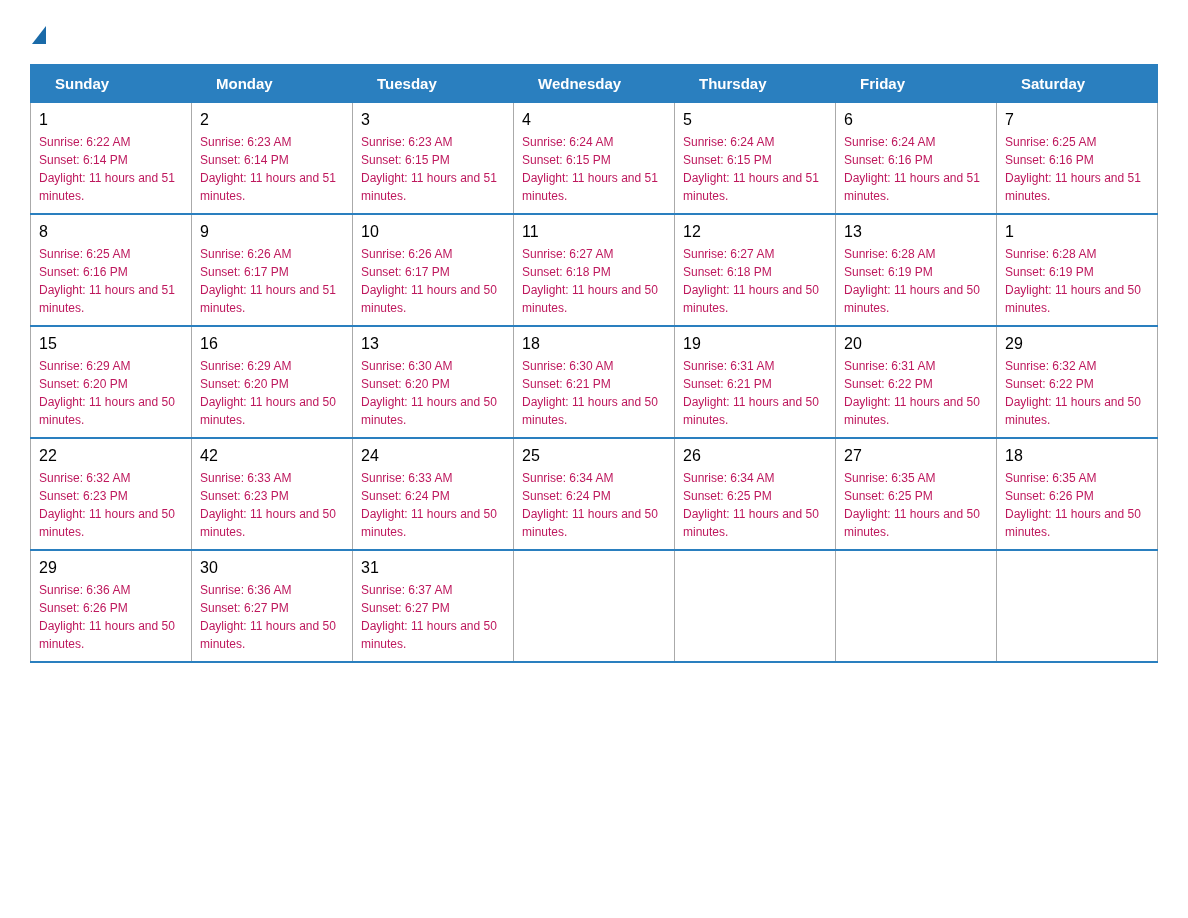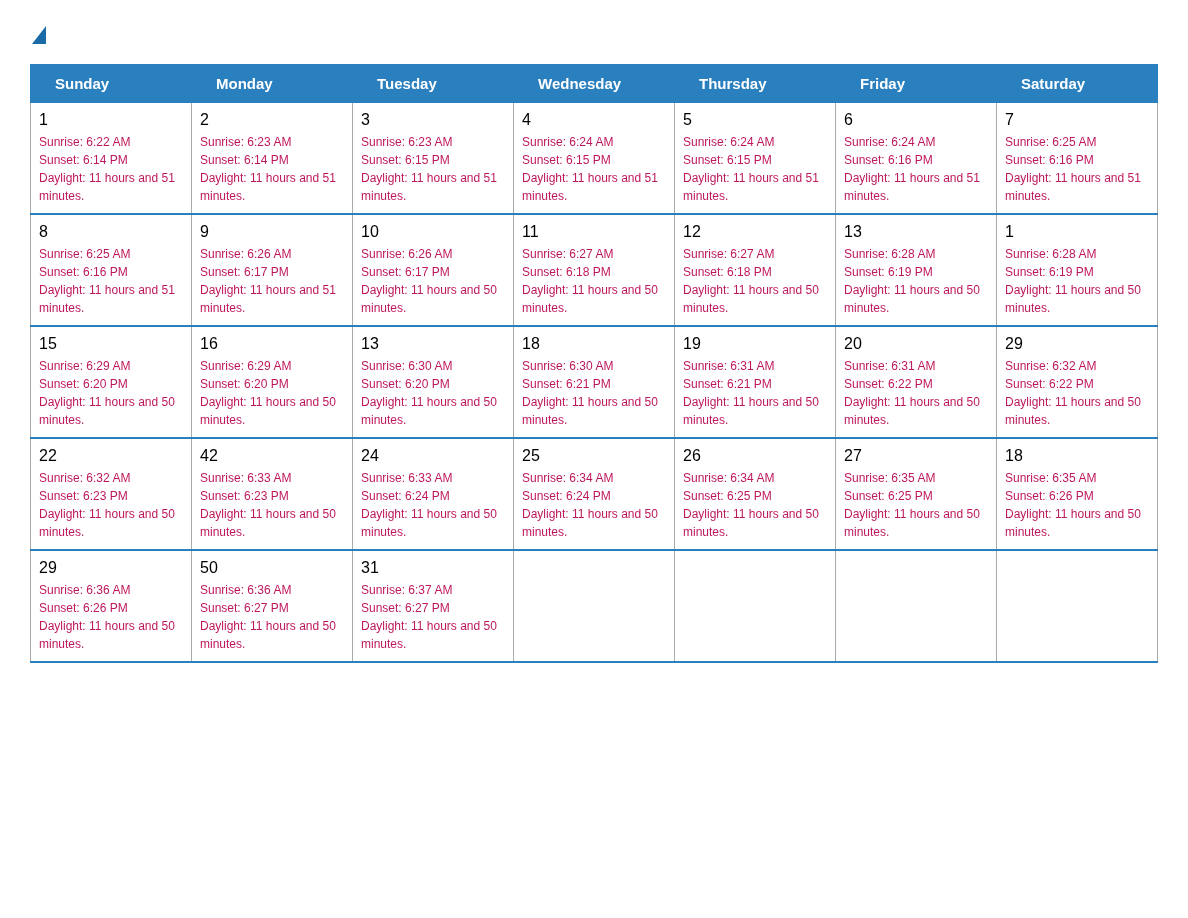--- a/index.html
+++ b/index.html
@@ -243,21 +243,21 @@
           <span class="day-number">18</span>
         <div class="day-detail">Sunrise: 6:35 AM<br>Sunset: 6:26 PM<br>Daylight: 11 hours and 50 minutes.</div>
         </td>
       </tr>
       <tr>
         <td>
           <span class="day-number">29</span>
         <div class="day-detail">Sunrise: 6:36 AM<br>Sunset: 6:26 PM<br>Daylight: 11 hours and 50 minutes.</div>
         </td>
         <td>
-          <span class="day-number">50</span>
+          <span class="day-number">30</span>
         <div class="day-detail">Sunrise: 6:36 AM<br>Sunset: 6:27 PM<br>Daylight: 11 hours and 50 minutes.</div>
         </td>
         <td>
           <span class="day-number">31</span>
         <div class="day-detail">Sunrise: 6:37 AM<br>Sunset: 6:27 PM<br>Daylight: 11 hours and 50 minutes.</div>
         </td>
         <td class="empty-cell"></td>
         <td class="empty-cell"></td>
         <td class="empty-cell"></td>
         <td class="empty-cell"></td>

